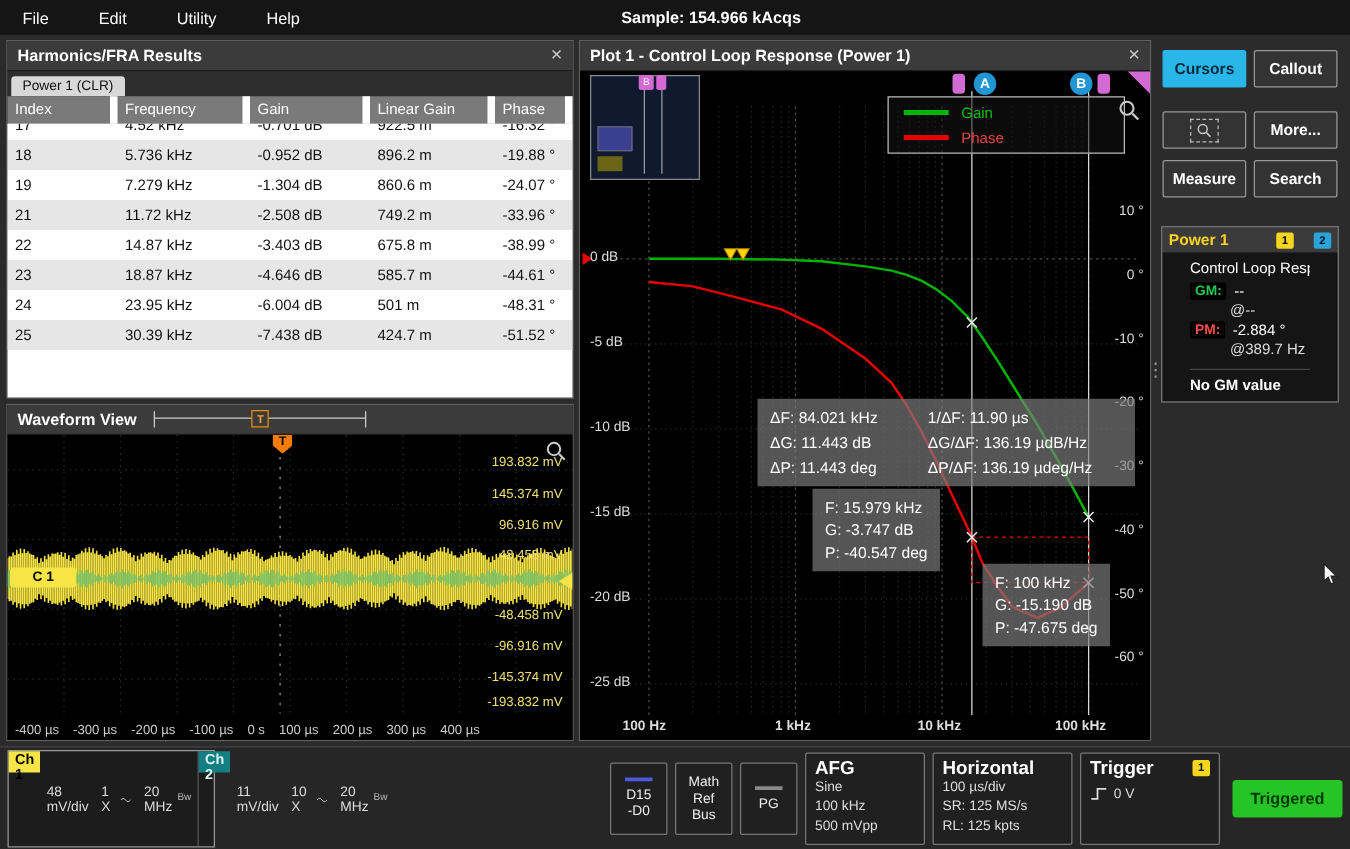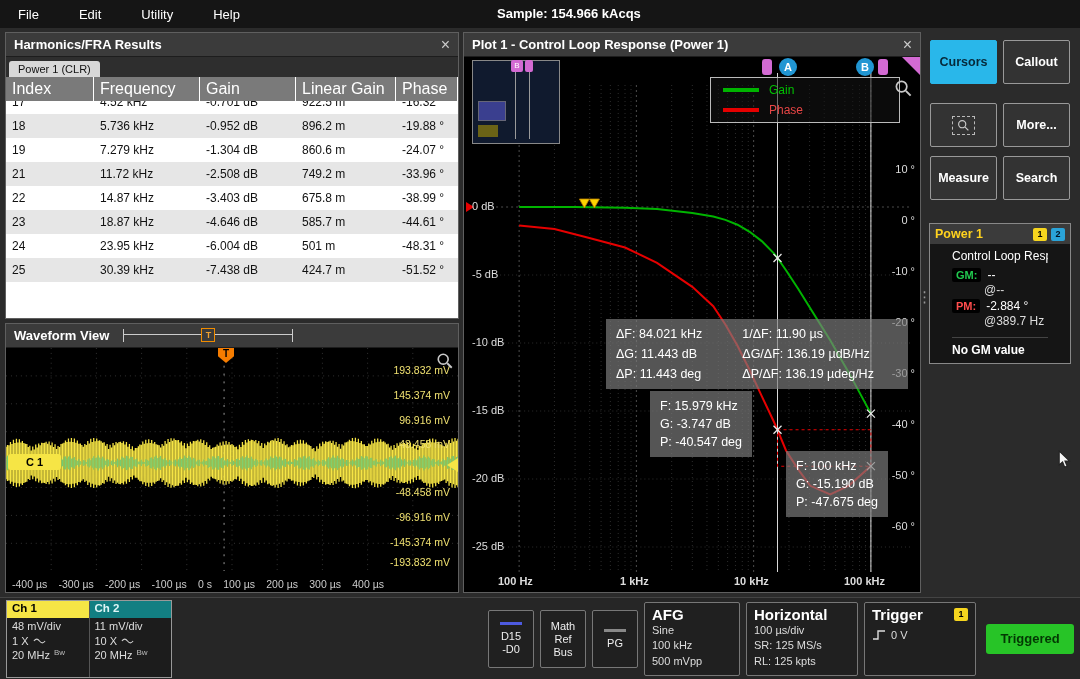--- a/index.html
+++ b/index.html
@@ -20,21 +20,21 @@
 .waveform-panel{flex:1}
 .plot-panel{flex:1;min-width:0}
 .sidebar{width:150px;flex:0 0 150px;padding:8px 4px;display:flex;flex-direction:column}
 .panel-header{height:24px;flex:0 0 24px;background:#3b3b3b;color:#fff;font-size:13px;font-weight:bold;display:flex;align-items:center;padding:0 8px;border-bottom:1px solid #1d1d1d}
 .close-x{margin-left:auto;font-size:16px;font-weight:normal;color:#ccc;cursor:pointer;line-height:1}
 
 
 .tab-strip{height:20px;flex:0 0 20px;background:#2e2e2e;display:flex;align-items:flex-end;padding-left:3px}
 .tab-chip{background:#d8d8d8;color:#111;font-size:11px;padding:2px 9px;border-radius:3px 3px 0 0}
 .tbl-header{display:grid;grid-template-columns:88px 106px 96px 100px 1fr;background:#7a7a7a;flex:0 0 22px}
-.th{color:#fff;font-size:16px;padding:3px 6px;border-right:1px solid #ffffff;white-space:nowrap;overflow:hidden}
+.th{color:#fff;font-size:12px;padding:3px 6px;border-right:6px solid #ffffff;white-space:nowrap;overflow:hidden}
 .tbl-wrap{flex:1;overflow:hidden;background:#fff}
 .tbl-body{margin-top:-11px}
 .tr{display:grid;grid-template-columns:88px 106px 96px 100px 1fr;height:24px;align-items:center;background:#fff}
 .tr:nth-child(even){background:#e6e6e6}
 .td{font-size:12px;color:#111;padding:0 6px;white-space:nowrap}
 
 
 .zoom-bracket{position:relative;width:170px;height:13px;margin-left:14px;border-left:1px solid #ccc;border-right:1px solid #ccc}
 .zoom-bracket::before{content:'';position:absolute;top:5px;left:0;right:0;border-top:1px solid #ccc}
 .bracket-t{position:absolute;left:50%;transform:translateX(-50%);top:-1px;width:14px;height:14px;border:1px solid #f08c00;color:#f0a030;font-size:9px;font-weight:bold;background:#3b3b3b;text-align:center;line-height:12px}
@@ -93,44 +93,44 @@
 .freq-axis .ax-label:nth-child(1){left:34px}.freq-axis .ax-label:nth-child(2){left:156px}
 .freq-axis .ax-label:nth-child(3){left:270px}.freq-axis .ax-label:nth-child(4){left:380px}
 .readout{position:absolute;background:rgba(125,125,125,.68);color:#fff;font-size:12.5px;padding:6px 10px;line-height:1.45}
 .delta-box{left:142px;top:262px;width:302px;display:grid;grid-template-columns:auto auto;column-gap:16px;row-gap:2px}
 .a-box{left:186px;top:334px}
 .b-box{left:322px;top:394px}
 
 
 .btn-row{display:flex;gap:6px;margin-bottom:9px;justify-content:center}
 .gap-top{margin-top:10px}
-.sb-btn{width:67px;height:44px;background:#333;border:1px solid #999;color:#fff;font-size:12.5px;font-weight:bold;border-radius:2px;font-family:inherit;cursor:pointer}
+.sb-btn{width:67px;height:30px;background:#333;border:1px solid #999;color:#fff;font-size:12.5px;font-weight:bold;border-radius:2px;font-family:inherit;cursor:pointer}
 .sb-btn.active{background:#29b7ea;color:#06293a;border-color:#29b7ea}
 .icon-btn{display:flex;align-items:center;justify-content:center}
 .dash-box{border:1px dashed #bbb;padding:2px 4px;display:flex}
 .dash-box .mag{width:13px;height:13px}
 .power-card{margin-top:14px;border:1px solid #888;width:142px;align-self:center}
-.pc-head{height:20px;background:#3b3b3b;display:flex;align-items:center;padding:0 5px;gap:4px}
+.pc-head{height:20px;background:#3b3b3b;display:flex;align-items:center;padding:0 5px;gap:16px}
 .pc-title{color:#ffd21e;font-size:12.5px;font-weight:bold;margin-right:auto}
 .chip{min-width:14px;height:13px;font-size:9px;font-weight:bold;text-align:center;line-height:13px;border-radius:2px;padding:0 2px}
 .chip-y{background:#f6d51e;color:#000}
 .chip-b{background:#2aa3d8;color:#012}
 .pc-body{background:#151515;padding:5px 22px 6px;color:#fff;font-size:12px}
 .pc-sub{margin-bottom:5px;white-space:nowrap;overflow:hidden}
 .pc-row{display:flex;align-items:center;gap:6px;margin-top:2px}
 .mchip{background:#000;font-size:11px;font-weight:bold;padding:1px 4px;border-radius:2px}
 .mchip.gm{color:#21c94f}
 .mchip.pm{color:#ff4d4d}
 .pc-at{color:#ddd;margin-left:32px;margin-top:1px}
 .pc-note{margin-top:9px;border-top:1px solid #444;padding-top:5px;font-weight:bold}
 
 
 .bottom{height:82px;flex:0 0 82px;background:#262626;border-top:1px solid #444;display:flex;align-items:center;padding:0 6px;gap:6px}
 .channels-box{width:166px;height:78px;border:1px solid #999;background:#1c1c1c;display:flex}
-.ch-col{flex:1;display:flex;flex-direction:column;border-right:1px solid #555;cursor:pointer}
+.ch-col{flex:1;display:flex;flex-direction:row;border-right:1px solid #555;cursor:pointer}
 .ch-col:last-child{border-right:none}
 .ch-badge{height:17px;font-size:11.5px;font-weight:bold;padding:1px 5px}
 .ch1{background:#f6e545;color:#000}
 .ch2{background:#127f82;color:#dff6f6}
 .ch-line{color:#ddd;font-size:11px;padding:2.5px 5px 0;display:flex;align-items:center;gap:4px}
 .sine{width:13px;height:8px}
 .sine path{stroke:#ccc;stroke-width:1.2}
 .bw{font-size:8px;color:#bbb;margin-top:-5px}
 .bb-spacer{flex:1}
 .bb-btn{width:46px;height:58px;background:#202020;border:1px solid #777;color:#eee;font-size:11px;text-align:center;border-radius:2px;display:flex;flex-direction:column;align-items:center;justify-content:center;gap:1px;cursor:pointer}

